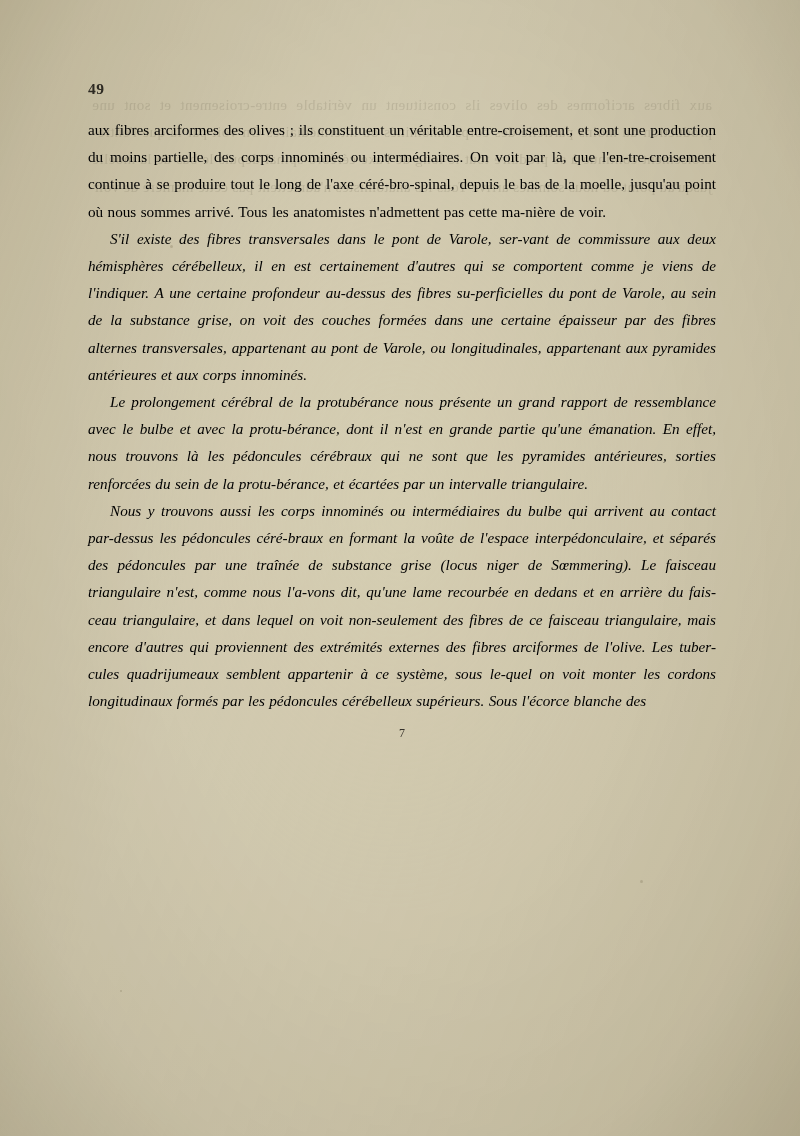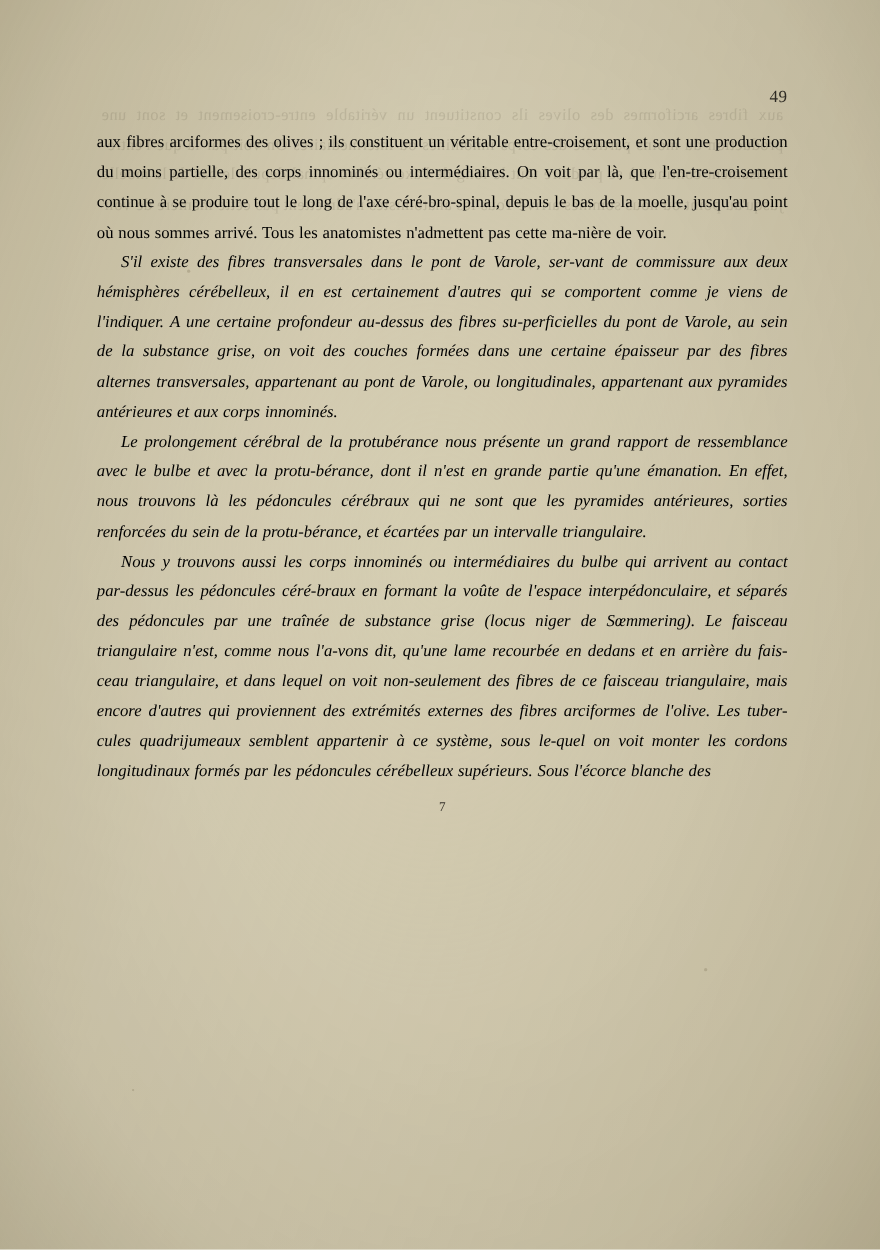--- a/index.html
+++ b/index.html
@@ -24,23 +24,23 @@
     mix-blend-mode: multiply;
     pointer-events: none;
   }
   .content {
     position: absolute;
     left: 88px;
     top: 80px;
     width: 628px;
   }
   .folio {
-    text-align: right;
+    text-align: left;
     font-size: 15.5px;
-    font-weight: normal;
+    font-weight: bold;
     color: #2d2a23;
     letter-spacing: 0.5px;
     margin: 0 0 18px 0;
     font-family: "Liberation Serif", serif;
   }
   .body-text p {
     margin: 0;
     font-size: 15.2px;
     line-height: 27.2px;
     color: #000000;

